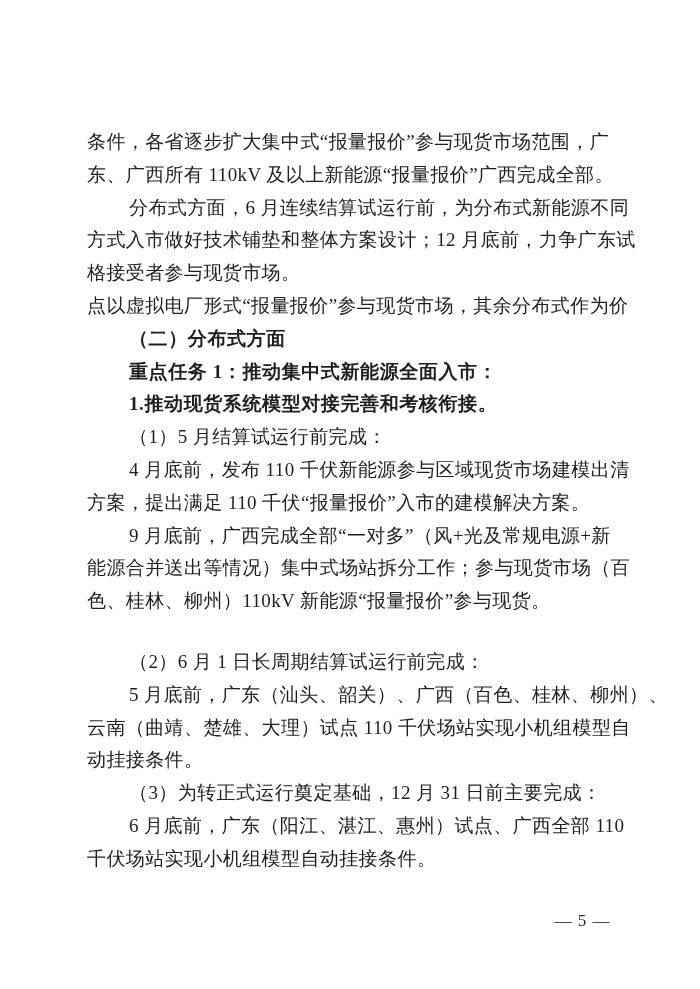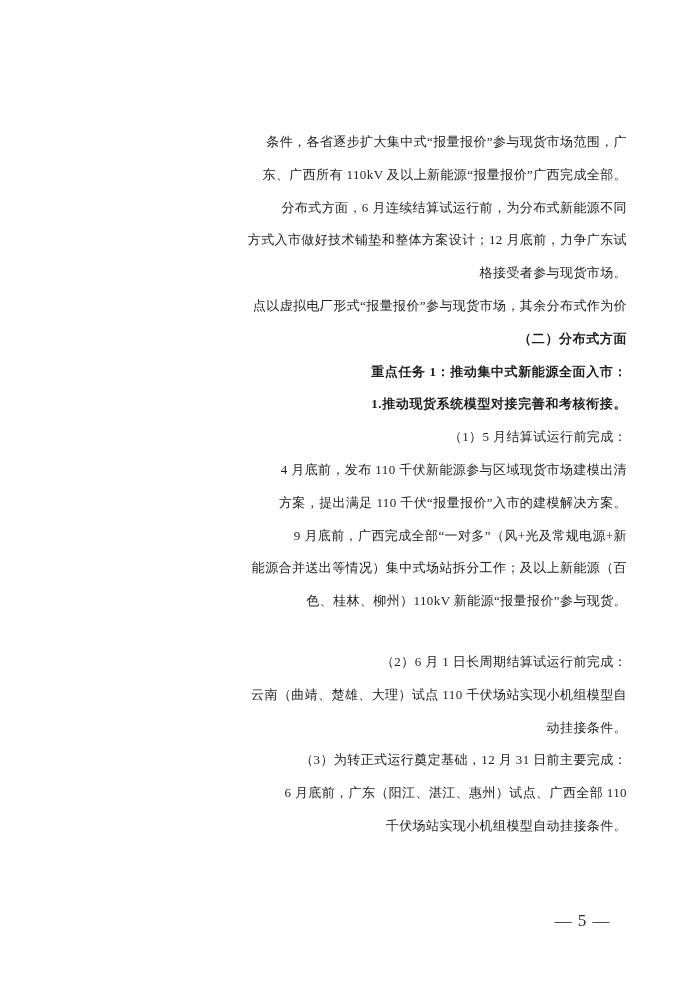--- a/index.html
+++ b/index.html
@@ -18,24 +18,24 @@
   }
   .text-block {
     position: absolute;
     left: 87px;
     top: 126px;
     width: 540px;
   }
   .line {
     height: 32.8px;
     line-height: 32.8px;
-    font-size: 13px;
+    font-size: 19px;
     letter-spacing: 0.4px;
     white-space: nowrap;
-    text-align: right;
+    text-align: left;
   }
   .line.indent {
     padding-left: 42px;
   }
   .line.bold {
     font-weight: 700;
     letter-spacing: 0.6px;
   }
   .line .seg-bold {
     font-weight: 400;
@@ -71,24 +71,25 @@
     <div class="line">点以虚拟电厂形式“报量报价”参与现货市场，其余分布式作为价</div>
 
     <div class="line indent bold">（二）分布式方面</div>
     <div class="line indent bold">重点任务 1：推动集中式新能源全面入市：</div>
     <div class="line indent bold">1.推动现货系统模型对接完善和考核衔接。</div>
 
     <div class="line indent">（1）5 月结算试运行前完成：</div>
     <div class="line indent">4 月底前，发布 110 千伏新能源参与区域现货市场建模出清</div>
     <div class="line">方案，提出满足 110 千伏“报量报价”入市的建模解决方案。</div>
     <div class="line indent">9 月底前，广西完成全部“一对多”（风+光及常规电源+新</div>
-    <div class="line">能源合并送出等情况）集中式场站拆分工作；及以上新能源（百</div>
+    <div class="line">能源合并送出等情况）集中式场站拆分工作；参与现货市场（百</div>
     <div class="line">色、桂林、柳州）110kV 新能源“报量报价”参与现货。</div>
 
     <div class="line indent gap-above">（2）6 月 1 日长周期结算试运行前完成：</div>
+    <div class="line indent">5 月底前，广东（汕头、韶关）、广西（百色、桂林、柳州）、</div>
     <div class="line">云南（曲靖、楚雄、大理）试点 110 千伏场站实现小机组模型自</div>
     <div class="line">动挂接条件。</div>
 
     <div class="line indent">（3）为转正式运行奠定基础，12 月 31 日前主要完成：</div>
     <div class="line indent">6 月底前，广东（阳江、湛江、惠州）试点、广西全部 110</div>
     <div class="line">千伏场站实现小机组模型自动挂接条件。</div>
 
   </div>
 
   <div class="page-number">— 5 —</div>

